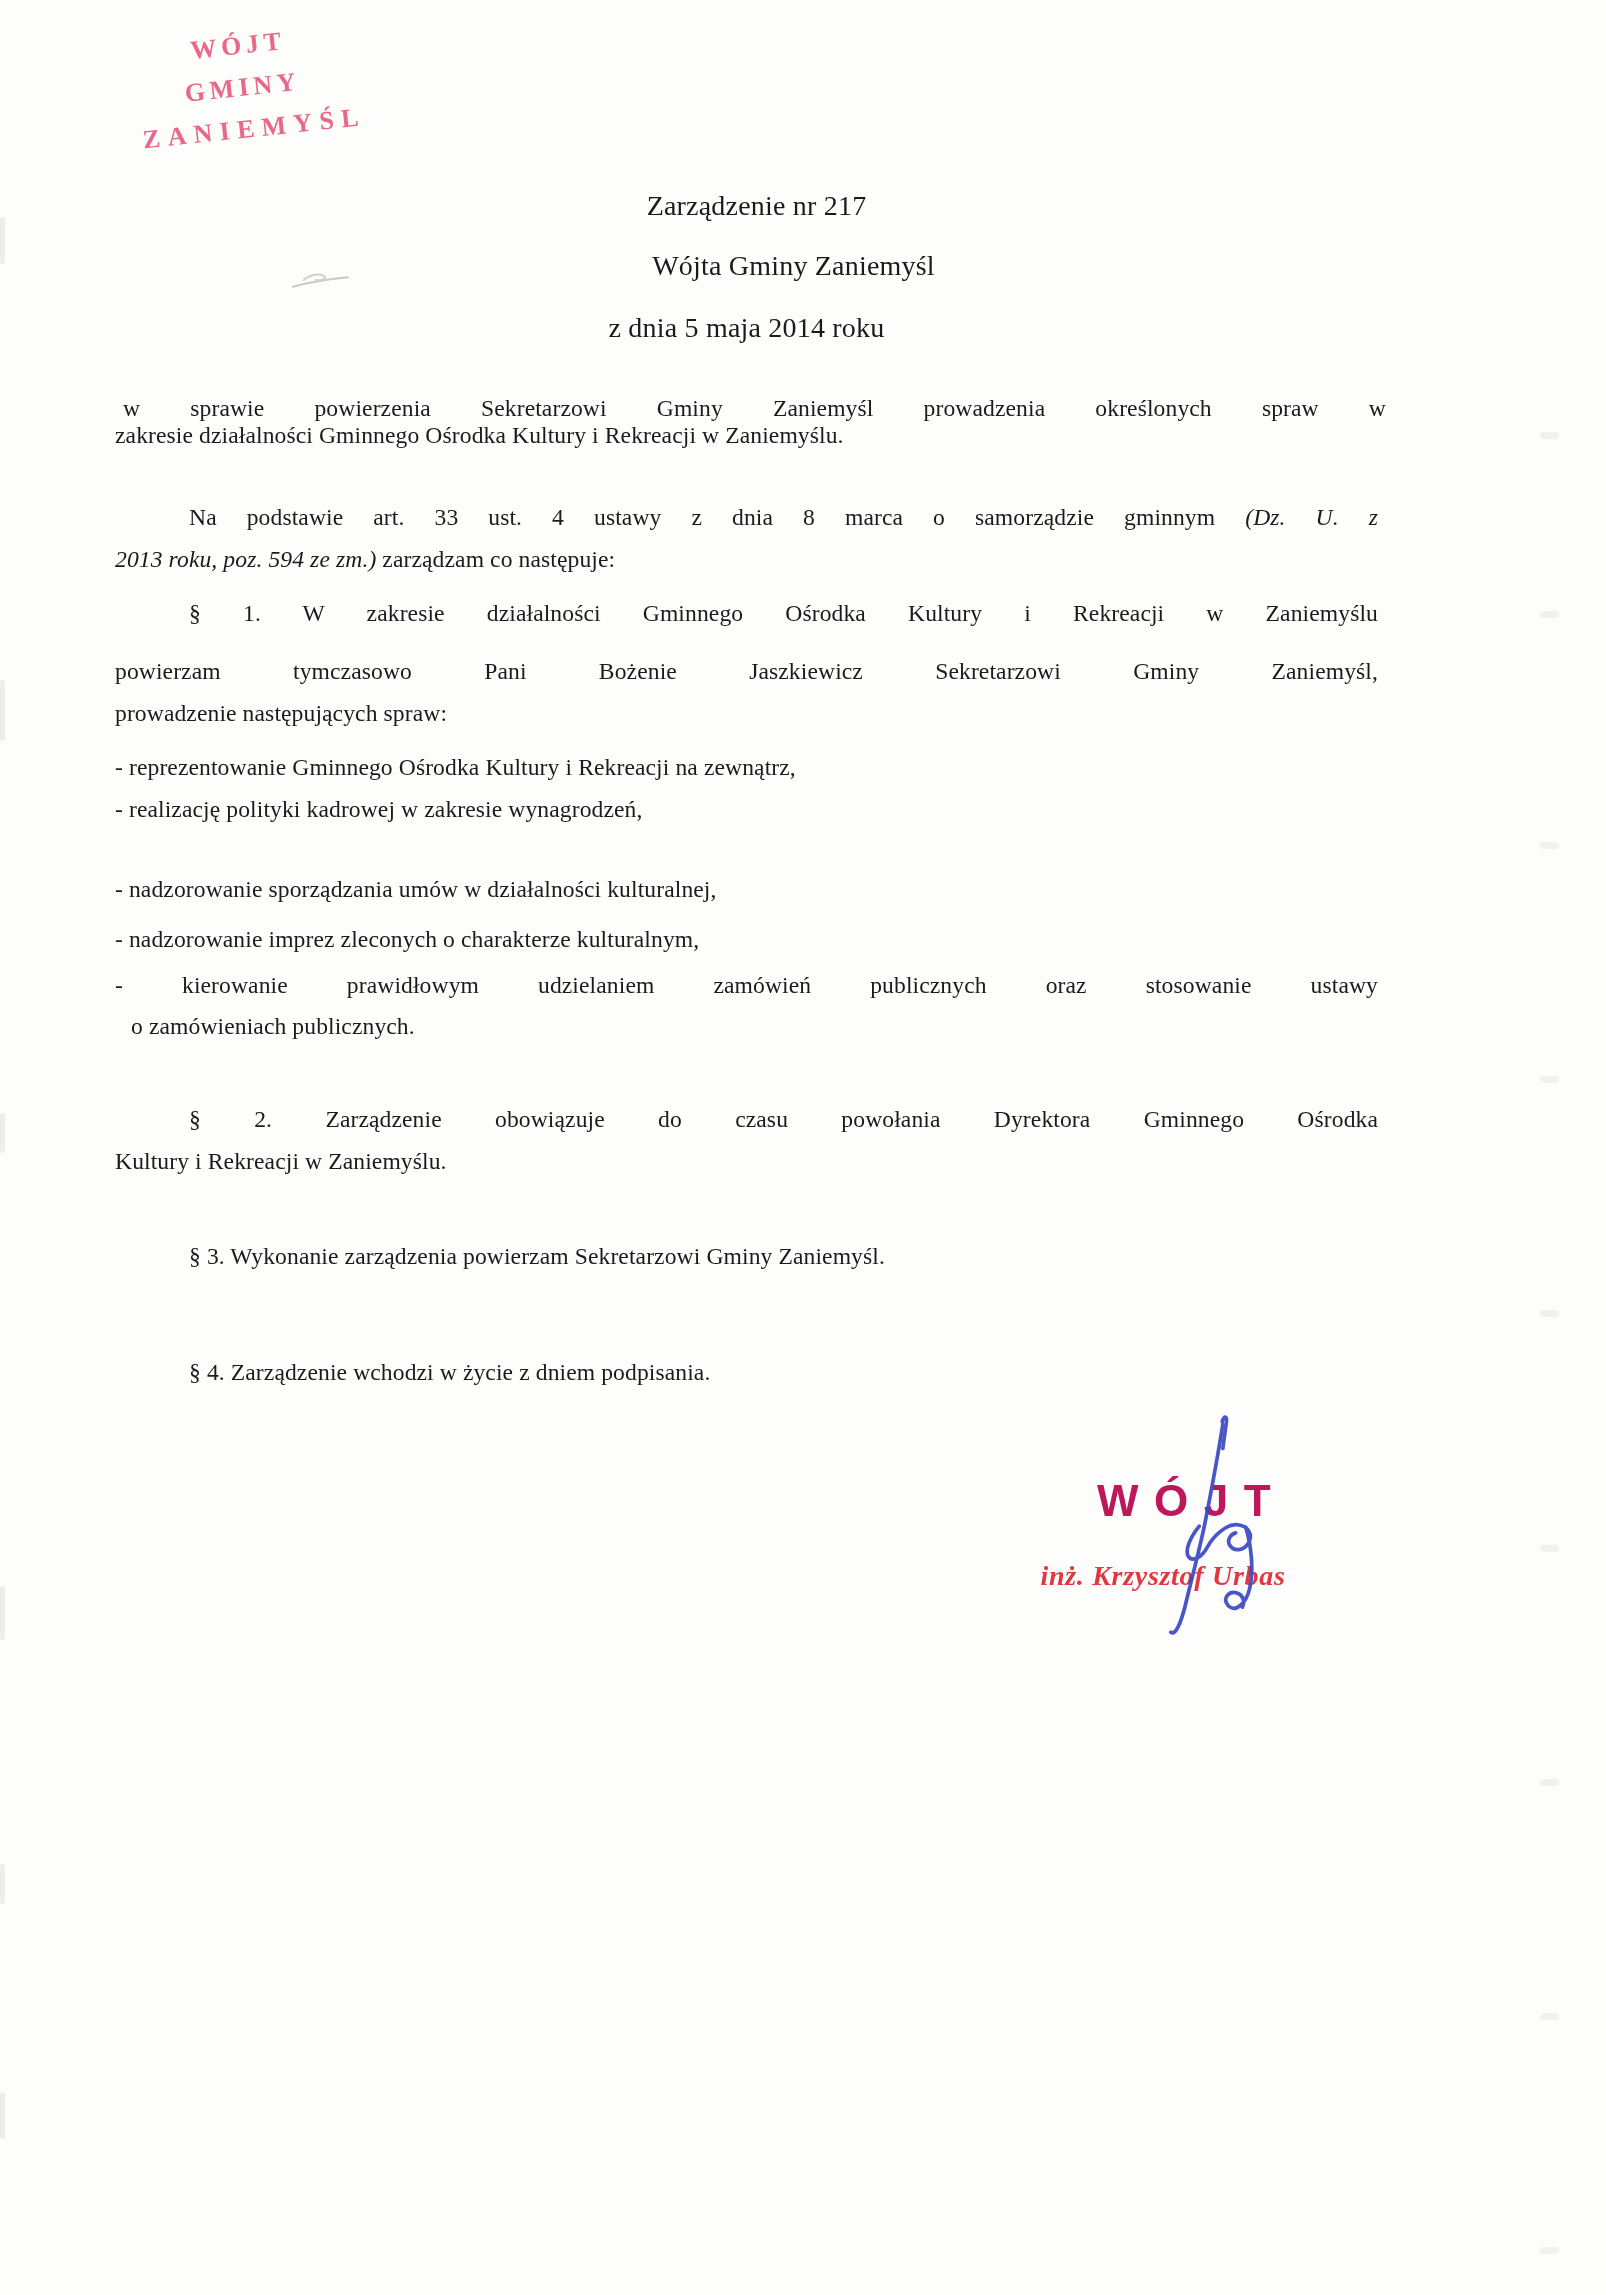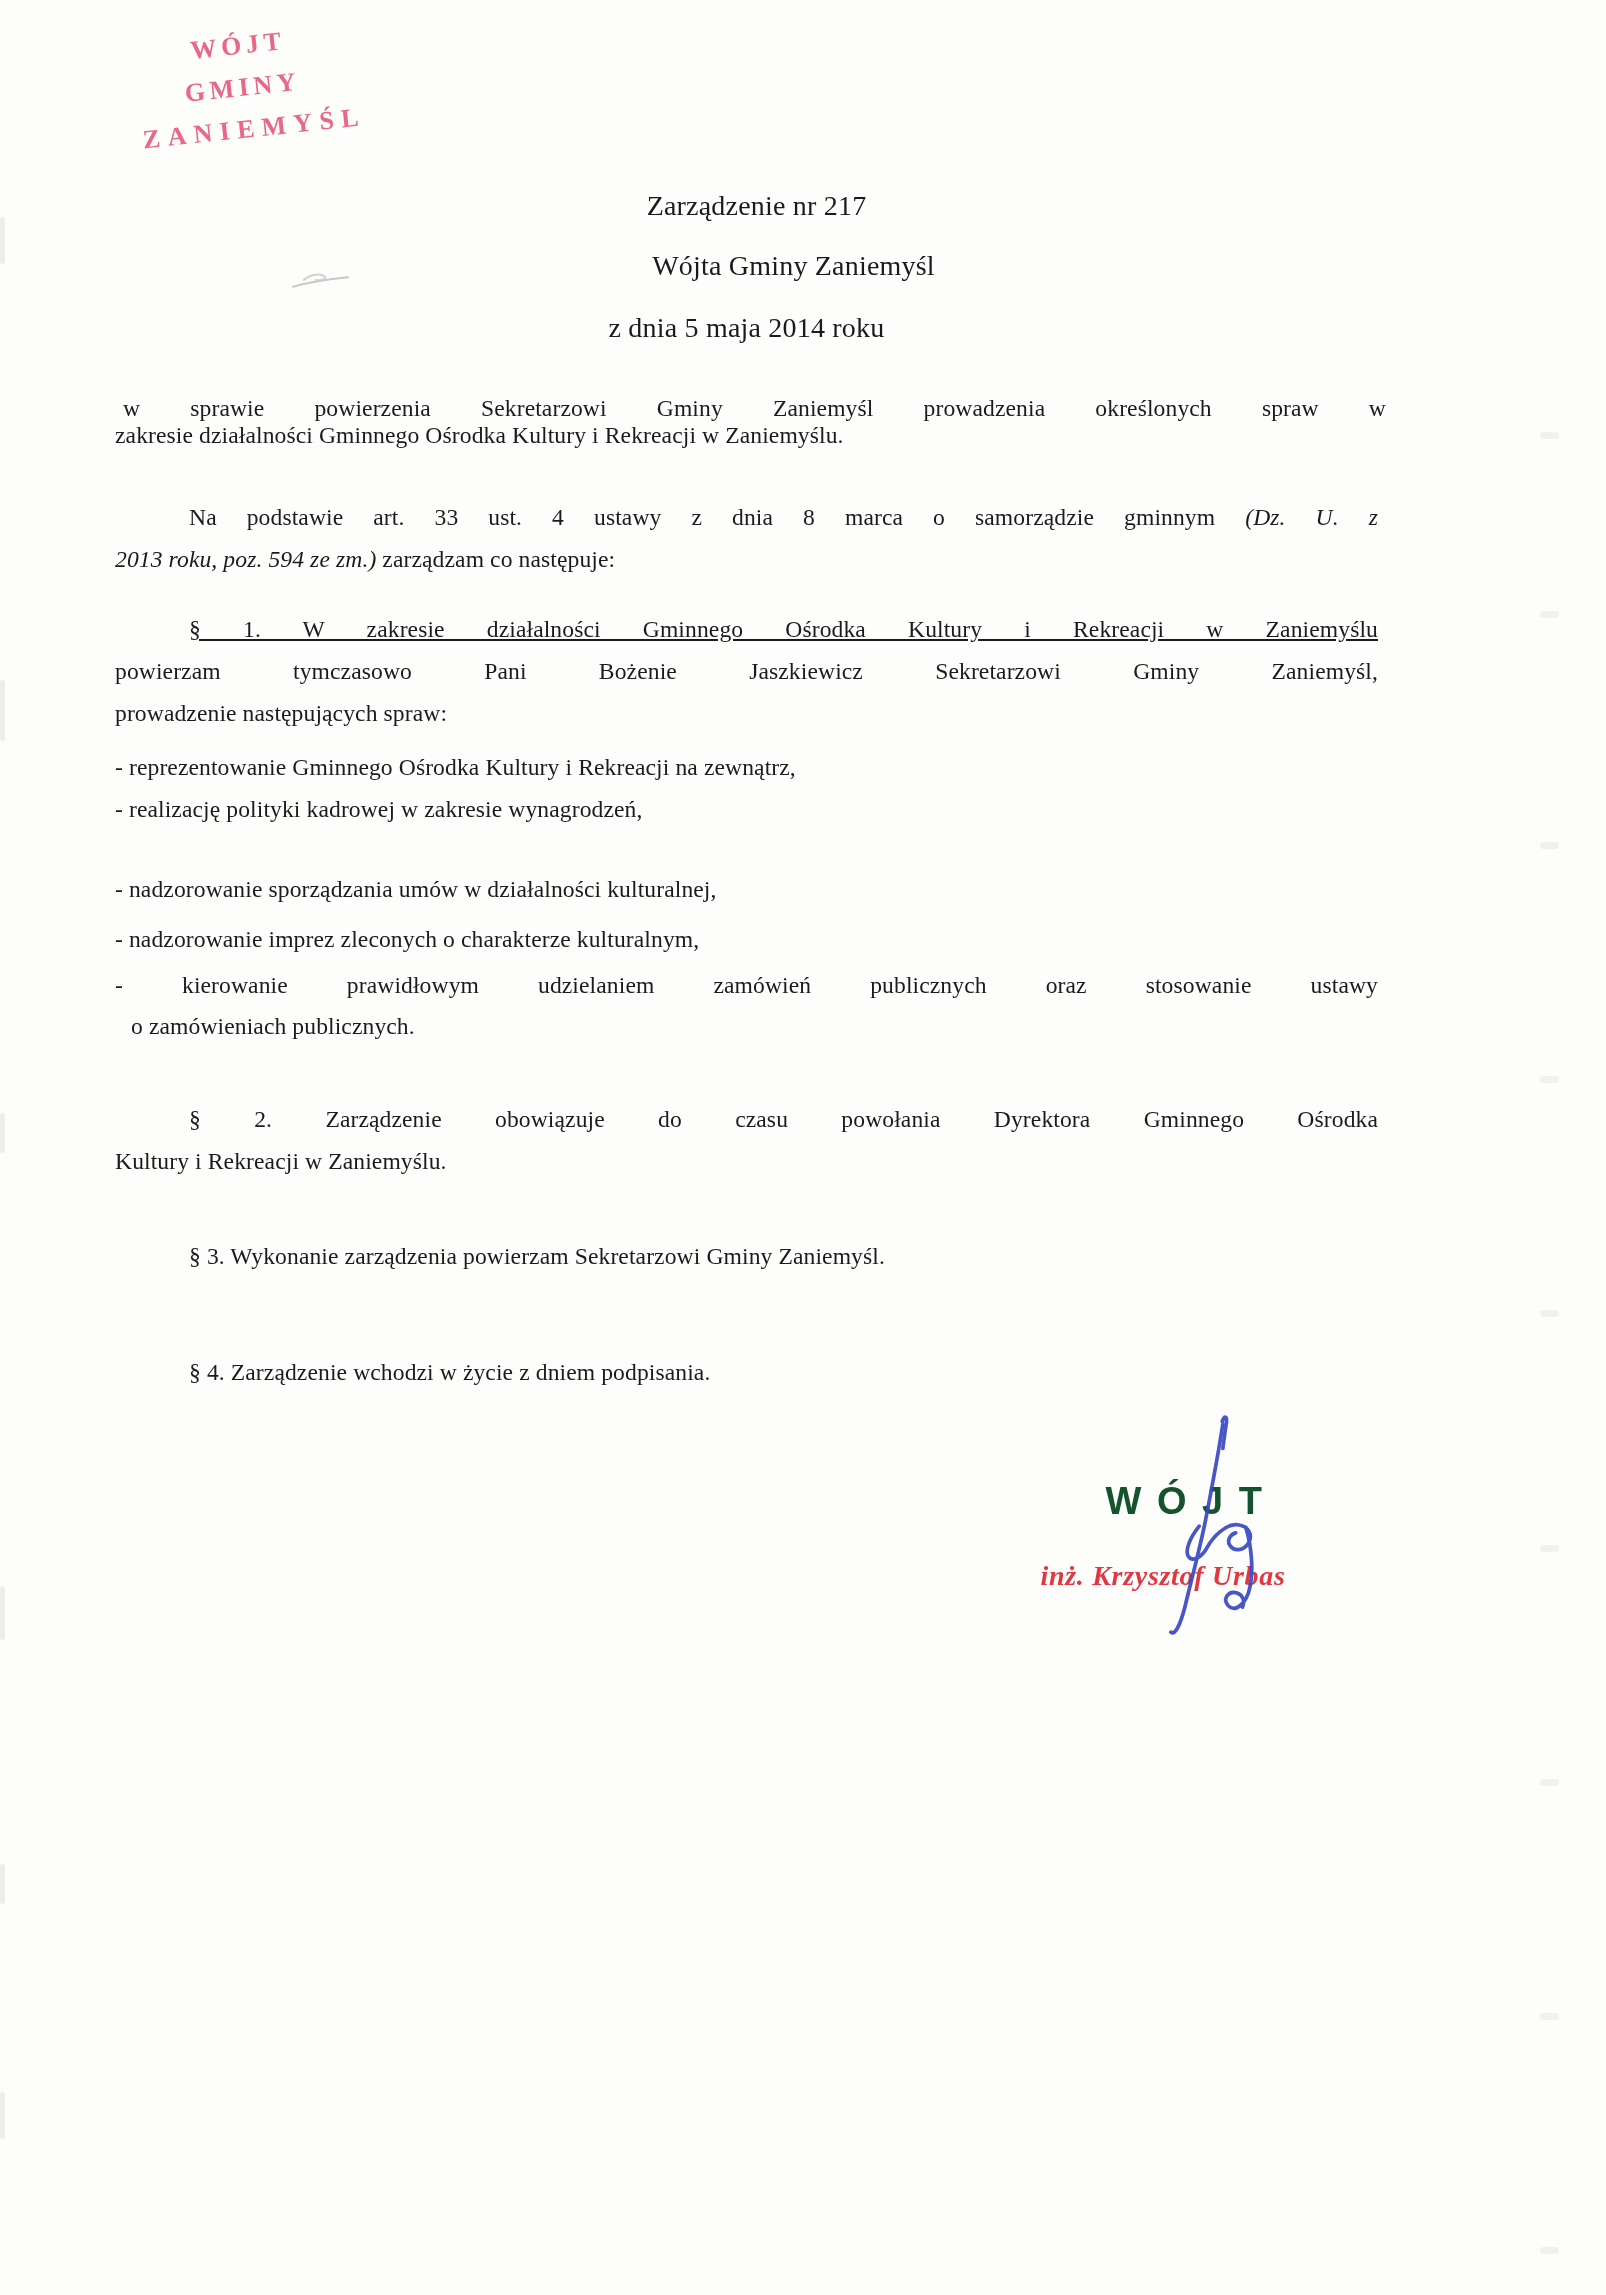--- a/index.html
+++ b/index.html
@@ -52,23 +52,23 @@
   .stamp-top .s1 { font-size:26px; line-height:42px; letter-spacing:4.7px; }
   .stamp-top .s2 { font-size:26px; line-height:42px; letter-spacing:7.4px; }
 
   
   .sig-role {
     position:absolute;
     top:1480px; left:1080px; width:223px;
     text-align:center;
     font-family:"Liberation Sans", sans-serif;
     font-weight:bold;
-    font-size:38px; line-height:42px;
+    font-size:44px; line-height:42px;
     letter-spacing:15.5px;
-    color:#14532d;
+    color:#be185d;
   }
   .sig-name {
     position:absolute;
     top:1556px; left:974px; width:378px;
     text-align:center;
     font-family:"Liberation Serif", serif;
     font-style:italic; font-weight:bold;
     font-size:28px; line-height:39px;
     letter-spacing:0.7px;
     color:#e13741;
@@ -103,21 +103,21 @@
   <div class="ln j" style="top:387px;margin-left:8px;">w sprawie powierzenia Sekretarzowi Gminy Zaniemyśl prowadzenia określonych spraw w</div>
   <div class="ln wrap" style="top:414px;">zakresie działalności Gminnego Ośrodka Kultury i Rekreacji w Zaniemyślu.</div>
 
   <div class="ln j ind" style="top:496px;">
     <span>Na podstawie art. 33 ust. 4 ustawy z dnia 8 marca o samorządzie gminnym </span><span class="it">(Dz. U. z</span>
   </div>
   <div class="ln wrap" style="top:538px;">
     <span class="it">2013 roku, poz. 594 ze zm.)</span><span> zarządzam co następuje:</span>
   </div>
 
-  <div class="ln j ind" style="top:608px;text-decoration:underline;">§ 1. W zakresie działalności Gminnego Ośrodka Kultury i Rekreacji w Zaniemyślu</div>
+  <div class="ln j ind" style="top:592px;">§ 1. W zakresie działalności Gminnego Ośrodka Kultury i Rekreacji w Zaniemyślu</div>
   <div class="ln j" style="top:650px;">powierzam tymczasowo Pani Bożenie Jaszkiewicz Sekretarzowi Gminy Zaniemyśl,</div>
   <div class="ln wrap" style="top:692px;">prowadzenie następujących spraw:</div>
 
   <div class="ln wrap" style="top:746px;">- reprezentowanie Gminnego Ośrodka Kultury i Rekreacji na zewnątrz,</div>
   <div class="ln wrap" style="top:788px;">- realizację polityki kadrowej w zakresie wynagrodzeń,</div>
   <div class="ln wrap" style="top:860px;margin-top:8px;">- nadzorowanie sporządzania umów w działalności kulturalnej,</div>
   <div class="ln wrap" style="top:918px;">- nadzorowanie imprez zleconych o charakterze kulturalnym,</div>
   <div class="ln j" style="top:964px;">- kierowanie prawidłowym udzielaniem zamówień publicznych oraz stosowanie ustawy</div>
   <div class="ln wrap ind2" style="top:1005px;">o zamówieniach publicznych.</div>
 

